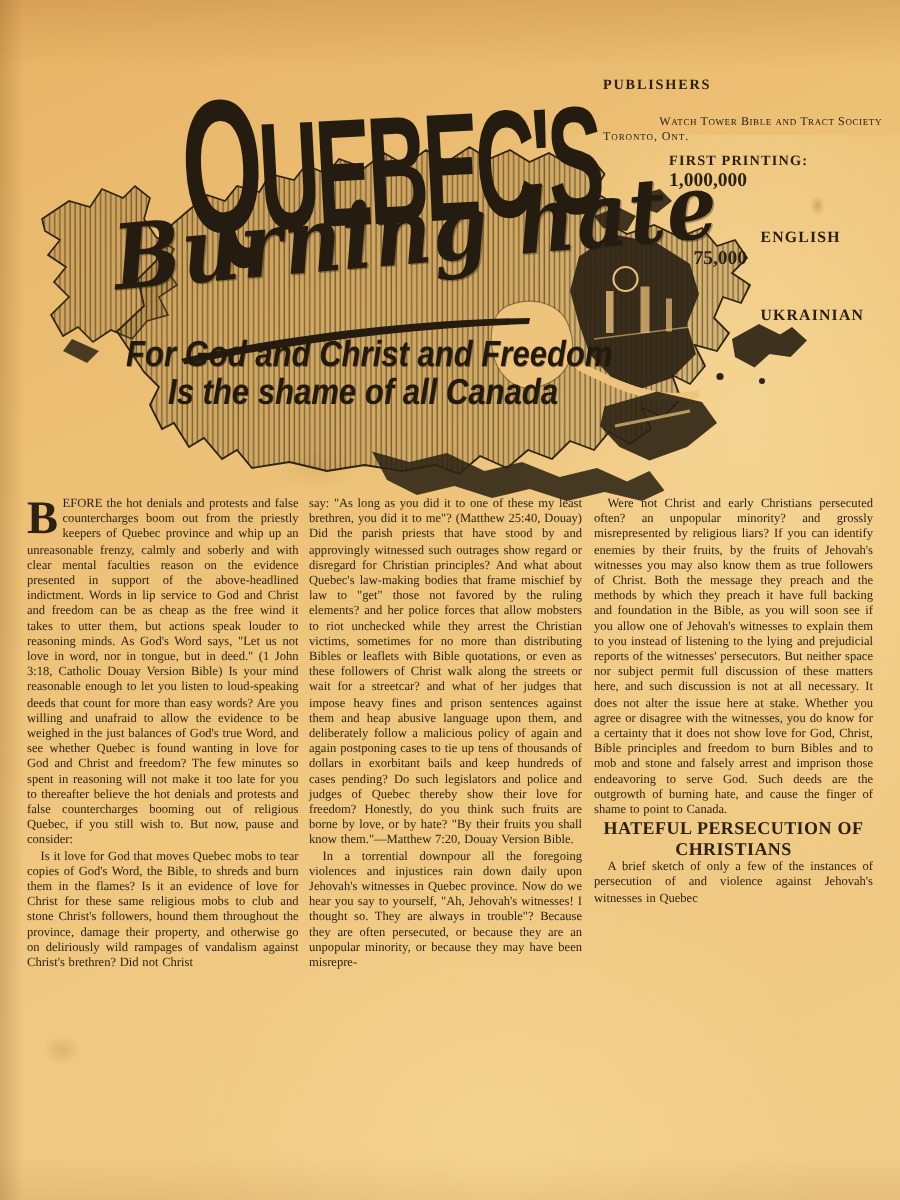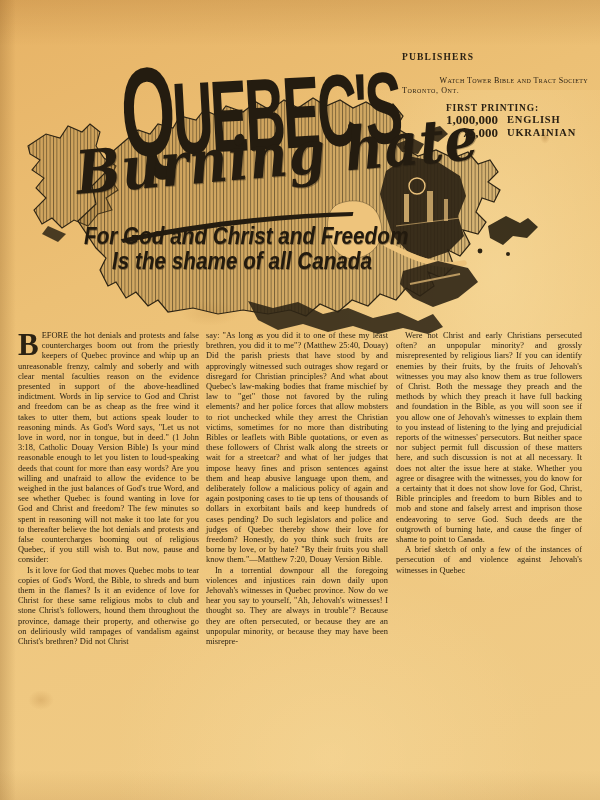--- a/index.html
+++ b/index.html
@@ -39,21 +39,21 @@
   .tag2{left:112px;top:247px;}
 
   
   .pub{position:absolute;left:402px;top:52px;width:186px;z-index:3;color:#2a2114;}
   .pub-label{text-align:left;font-weight:bold;font-size:9.5px;letter-spacing:1.2px;}
   .pub-soc{text-align:right;font-variant:small-caps;font-size:8px;letter-spacing:.4px;margin-top:14px;}
   .pub-loc{text-align:left;font-variant:small-caps;font-size:8px;letter-spacing:.6px;margin-top:1px;}
   .printing-label{margin:8px 0 1px 44px;font-weight:bold;font-size:9.5px;letter-spacing:.8px;}
   .printing-row{display:flex;line-height:12.5px;}
   .printing-count{width:96px;text-align:right;font-weight:bold;font-size:13px;}
-  .printing-lang{margin-left:9px;font-weight:bold;font-size:10.5px;letter-spacing:.8px;}
+  .printing-lang{margin-left:9px;font-weight:bold;font-size:10.5px;letter-spacing:.8px;margin-top:39px;}
 
   
   .col{position:absolute;top:331px;height:442px;text-align:justify;font-size:8.4px;line-height:10.2px;
        color:#2b2213;word-spacing:.4px;}
   .col p{margin:0;}
   .col p.ind{text-indent:9px;}
   .col1{left:18px;width:181px;}
   .col2{left:206px;width:182px;}
   .col3{left:396px;width:186px;}
   .dropcap{float:left;font-size:31px;line-height:26px;font-weight:bold;margin:1px 3px 0 0;font-family:"Liberation Serif",serif;}
@@ -142,16 +142,17 @@
     <p class="ind">Is it love for God that moves Quebec mobs to tear copies of God's Word, the Bible, to shreds and burn them in the flames? Is it an evidence of love for Christ for these same religious mobs to club and stone Christ's followers, hound them throughout the province, damage their property, and otherwise go on deliriously wild rampages of vandalism against Christ's brethren? Did not Christ</p>
   </div>
 
   <div class="col col2">
     <p>say: "As long as you did it to one of these my least brethren, you did it to me"? (Matthew 25:40, Douay) Did the parish priests that have stood by and approvingly witnessed such outrages show regard or disregard for Christian principles? And what about Quebec's law-making bodies that frame mischief by law to "get" those not favored by the ruling elements? and her police forces that allow mobsters to riot unchecked while they arrest the Christian victims, sometimes for no more than distributing Bibles or leaflets with Bible quotations, or even as these followers of Christ walk along the streets or wait for a streetcar? and what of her judges that impose heavy fines and prison sentences against them and heap abusive language upon them, and deliberately follow a malicious policy of again and again postponing cases to tie up tens of thousands of dollars in exorbitant bails and keep hundreds of cases pending? Do such legislators and police and judges of Quebec thereby show their love for freedom? Honestly, do you think such fruits are borne by love, or by hate? "By their fruits you shall know them."—Matthew 7:20, Douay Version Bible.</p>
     <p class="ind">In a torrential downpour all the foregoing violences and injustices rain down daily upon Jehovah's witnesses in Quebec province. Now do we hear you say to yourself, "Ah, Jehovah's witnesses! I thought so. They are always in trouble"? Because they are often persecuted, or because they are an unpopular minority, or because they may have been misrepre-</p>
   </div>
 
   <div class="col col3">
     <p class="ind">Were not Christ and early Christians persecuted often? an unpopular minority? and grossly misrepresented by religious liars? If you can identify enemies by their fruits, by the fruits of Jehovah's witnesses you may also know them as true followers of Christ. Both the message they preach and the methods by which they preach it have full backing and foundation in the Bible, as you will soon see if you allow one of Jehovah's witnesses to explain them to you instead of listening to the lying and prejudicial reports of the witnesses' persecutors. But neither space nor subject permit full discussion of these matters here, and such discussion is not at all necessary. It does not alter the issue here at stake. Whether you agree or disagree with the witnesses, you do know for a certainty that it does not show love for God, Christ, Bible principles and freedom to burn Bibles and to mob and stone and falsely arrest and imprison those endeavoring to serve God. Such deeds are the outgrowth of burning hate, and cause the finger of shame to point to Canada.</p>
+    <p class="sect-head">HATEFUL PERSECUTION OF CHRISTIANS</p>
     <p class="ind">A brief sketch of only a few of the instances of persecution of and violence against Jehovah's witnesses in Quebec</p>
   </div>
 
 </div>
 
 </body></html>

